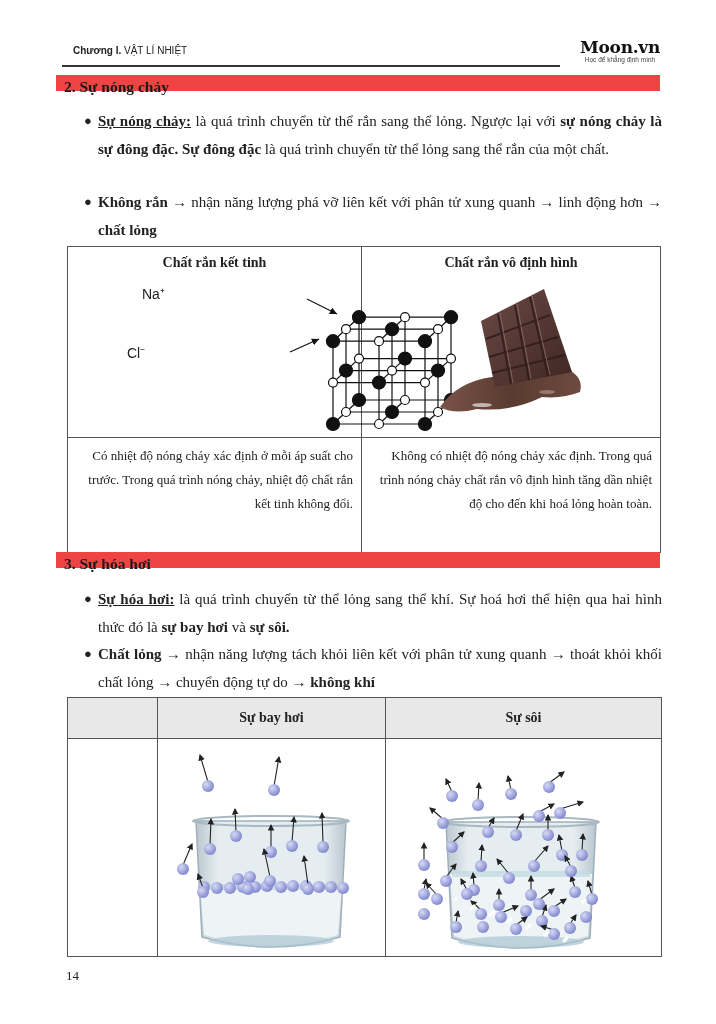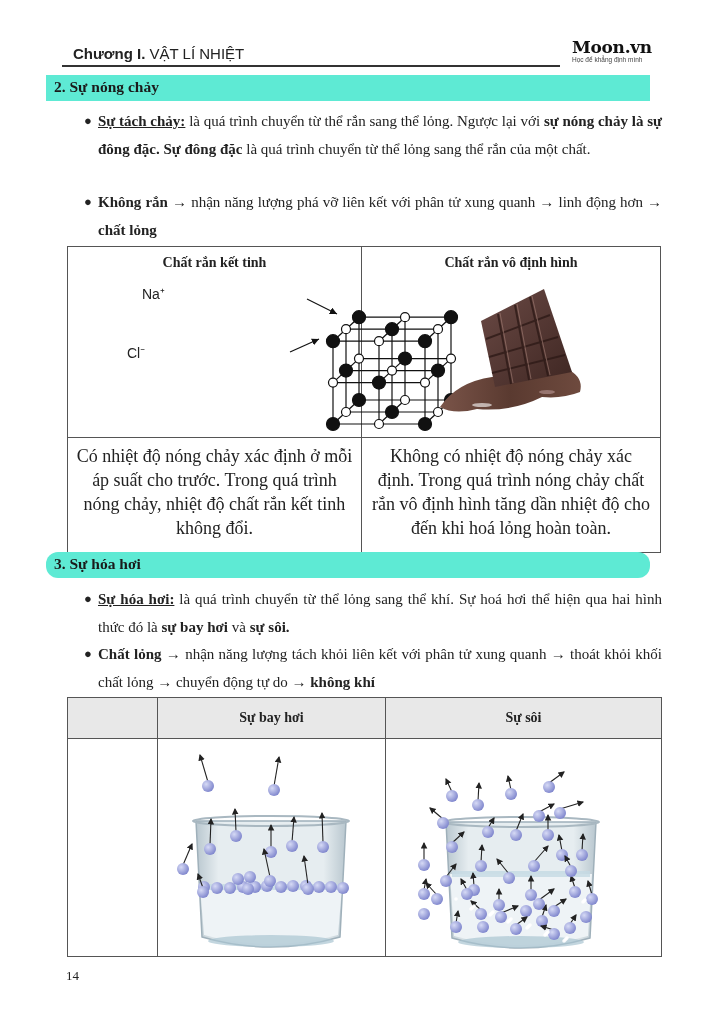--- a/index.html
+++ b/index.html
@@ -1,45 +1,45 @@
 <!DOCTYPE html>
 <html><head>
 <meta charset="utf-8">
 <style>
   html, body { margin: 0; padding: 0; background: #ffffff; }
   body { width: 716px; height: 1024px; position: relative; overflow: hidden;
          font-family: "Liberation Serif", "DejaVu Serif", serif; color: #222; }
   .abs { position: absolute; }
 
   
-  .hdr-chapter { left: 73px; top: 45px; font-family: "Liberation Sans", sans-serif; font-size: 15px; color: #222; }
+  .hdr-chapter { left: 73px; top: 45px; font-family: "Liberation Sans", sans-serif; font-size: 10px; color: #222; }
   .hdr-chapter b { font-weight: bold; }
   .hdr-rule { left: 62px; top: 65px; width: 498px; height: 2px; background: #333; }
-  .logo { left: 572px; top: 38px; width: 96px; text-align: left; }
+  .logo { left: 572px; top: 38px; width: 96px; text-align: center; }
   .logo-main { font-family: "DejaVu Serif", serif; font-weight: bold; font-size: 17px; letter-spacing: -0.3px; color: #111; line-height: 18px; }
   .logo-sub { font-family: "Liberation Sans", sans-serif; font-size: 6.5px; color: #444; line-height: 8px; }
 
   
-  .band { left: 46px; width: 604px; height: 26px; background: #5eead4; }
+  .band { left: 56px; width: 604px; height: 16px; background: #ef4444; }
   .band span { position: absolute; left: 8px; top: 3px; font-weight: bold; font-size: 15.5px; color: #1a1a1a; }
 
   
   .bullet { left: 84px; width: 578px; font-size: 15px; line-height: 28px; text-align: justify; }
   .bullet .dot { position: absolute; left: 0; top: 0; font-size: 13px; }
   .bullet .txt { display: block; padding-left: 14px; }
   .u { text-decoration: underline; font-weight: bold; }
   b { font-weight: bold; }
 
   
   table { border-collapse: collapse; position: absolute; }
   td, th { border: 1.4px solid #555; padding: 0; vertical-align: top; }
   .t1 { left: 67px; top: 246px; width: 594px; padding-left: 36px; }
   .t1 th { height: 190px; font-weight: bold; font-size: 14px; text-align: center; position: relative; }
   .t1 th .cap { position: absolute; left: 0; right: 0; top: 8px; }
-  .t1 td { height: 108px; font-size: 18px; line-height: 24px; text-align: center; padding: 6px 8px 0 8px; }
+  .t1 td { height: 108px; font-size: 13px; line-height: 24px; text-align: right; padding: 6px 8px 0 8px; }
 
   .t2 { left: 67px; top: 697px; width: 595px; }
   .t2 th { height: 40px; background: #e8e8e8; font-weight: bold; font-size: 14px; text-align: center; vertical-align: middle; }
   .t2 td { height: 217px; position: relative; }
 
   .pagenum { left: 66px; top: 968px; font-size: 13px; color: #222; }
   svg { position: absolute; }
 </style>
 </head>
 <body>
@@ -53,21 +53,21 @@
   <div class="logo-main">Moon.vn</div>
   <div class="logo-sub">Học để khẳng định mình</div>
 </div>
 
 <div class="abs band" style="top:75px;">
   <span>2. Sự nóng chảy</span>
 </div>
 
 <div class="abs bullet" style="top:107px;">
   <span class="dot">●</span>
-  <span class="txt"><span class="u">Sự tách chảy:</span><span> là quá trình chuyển từ thể rắn sang thể lỏng. Ngược lại với </span><b>sự nóng chảy là sự đông đặc. Sự đông đặc</b><span> là quá trình chuyển từ thể lỏng sang thể rắn của một chất.</span></span>
+  <span class="txt"><span class="u">Sự nóng chảy:</span><span> là quá trình chuyển từ thể rắn sang thể lỏng. Ngược lại với </span><b>sự nóng chảy là sự đông đặc. Sự đông đặc</b><span> là quá trình chuyển từ thể lỏng sang thể rắn của một chất.</span></span>
 </div>
 
 <div class="abs bullet" style="top:188px;">
   <span class="dot">●</span>
   <span class="txt"><b>Không rắn</b><span> → nhận năng lượng phá vỡ liên kết với phân tử xung quanh → linh động hơn → </span><b>chất lỏng</b></span>
 </div>
 
 <table class="t1">
   <tbody>
       <tr>
@@ -177,21 +177,21 @@
       </svg>
     </th>
   </tr>
   <tr>
     <td>Có nhiệt độ nóng chảy xác định ở mỗi áp suất cho trước. Trong quá trình nóng chảy, nhiệt độ chất rắn kết tinh không đổi.</td>
     <td>Không có nhiệt độ nóng chảy xác định. Trong quá trình nóng chảy chất rắn vô định hình tăng dần nhiệt độ cho đến khi hoá lỏng hoàn toàn.</td>
   </tr>
 </tbody>
   </table>
 
-<div class="abs band" style="top:552px;border-radius:12px;">
+<div class="abs band" style="top:552px;">
   <span>3. Sự hóa hơi</span>
 </div>
 
 <div class="abs bullet" style="top:585px;">
   <span class="dot">●</span>
   <span class="txt"><span class="u">Sự hóa hơi:</span><span> là quá trình chuyển từ thể lỏng sang thể khí. Sự hoá hơi thể hiện qua hai hình thức đó là </span><b>sự bay hơi</b><span> và </span><b>sự sôi.</b></span>
 </div>
 
 <div class="abs bullet" style="top:640px;">
   <span class="dot">●</span>

